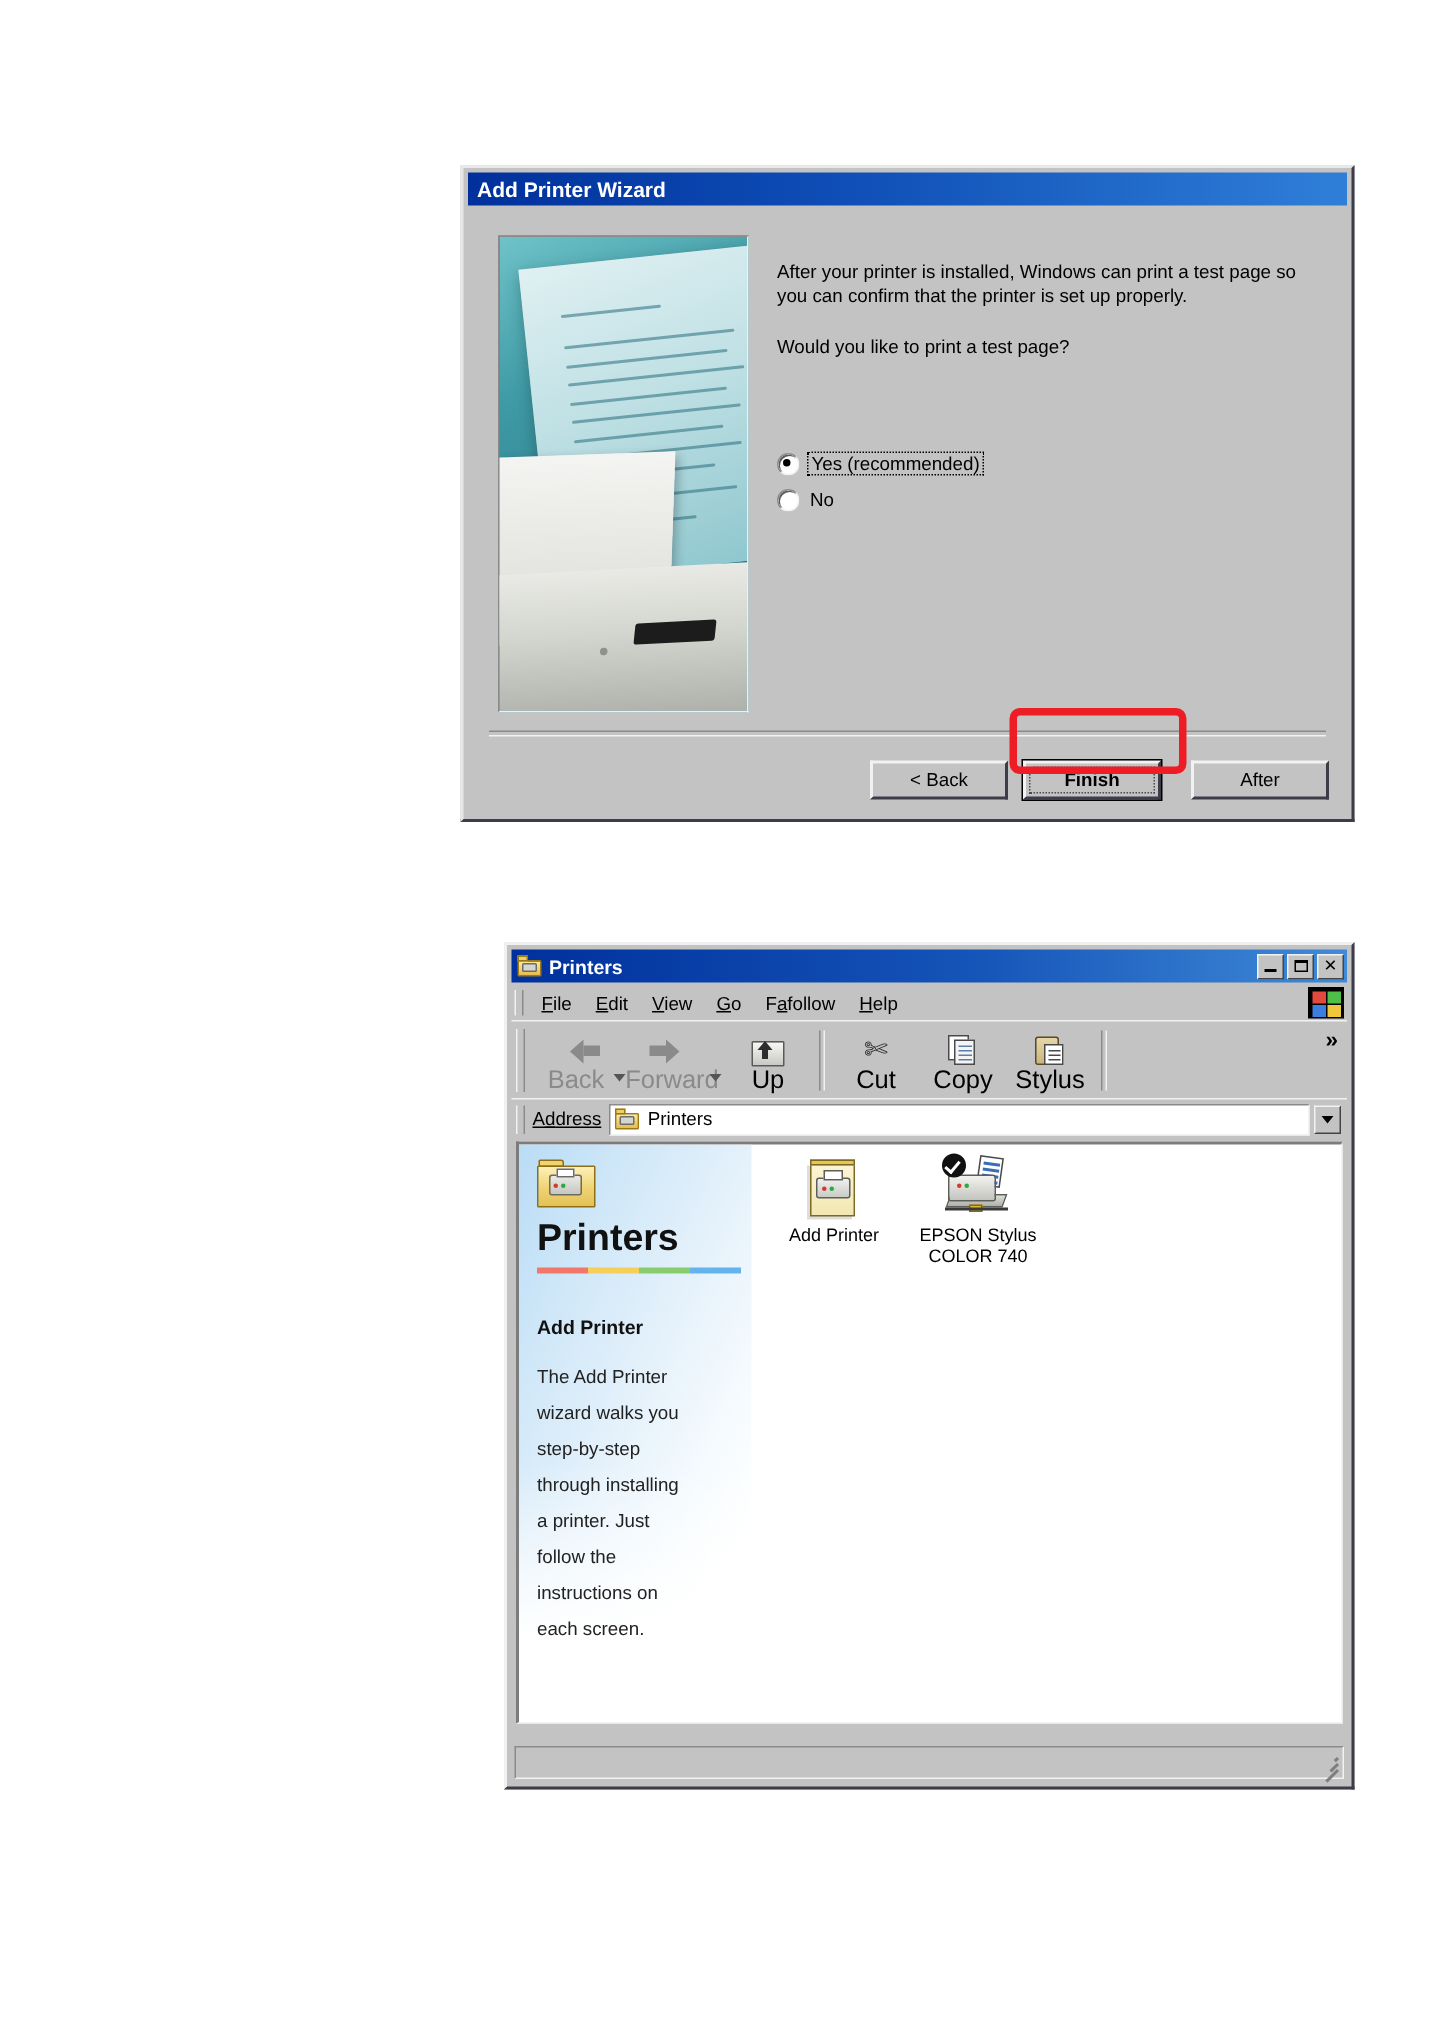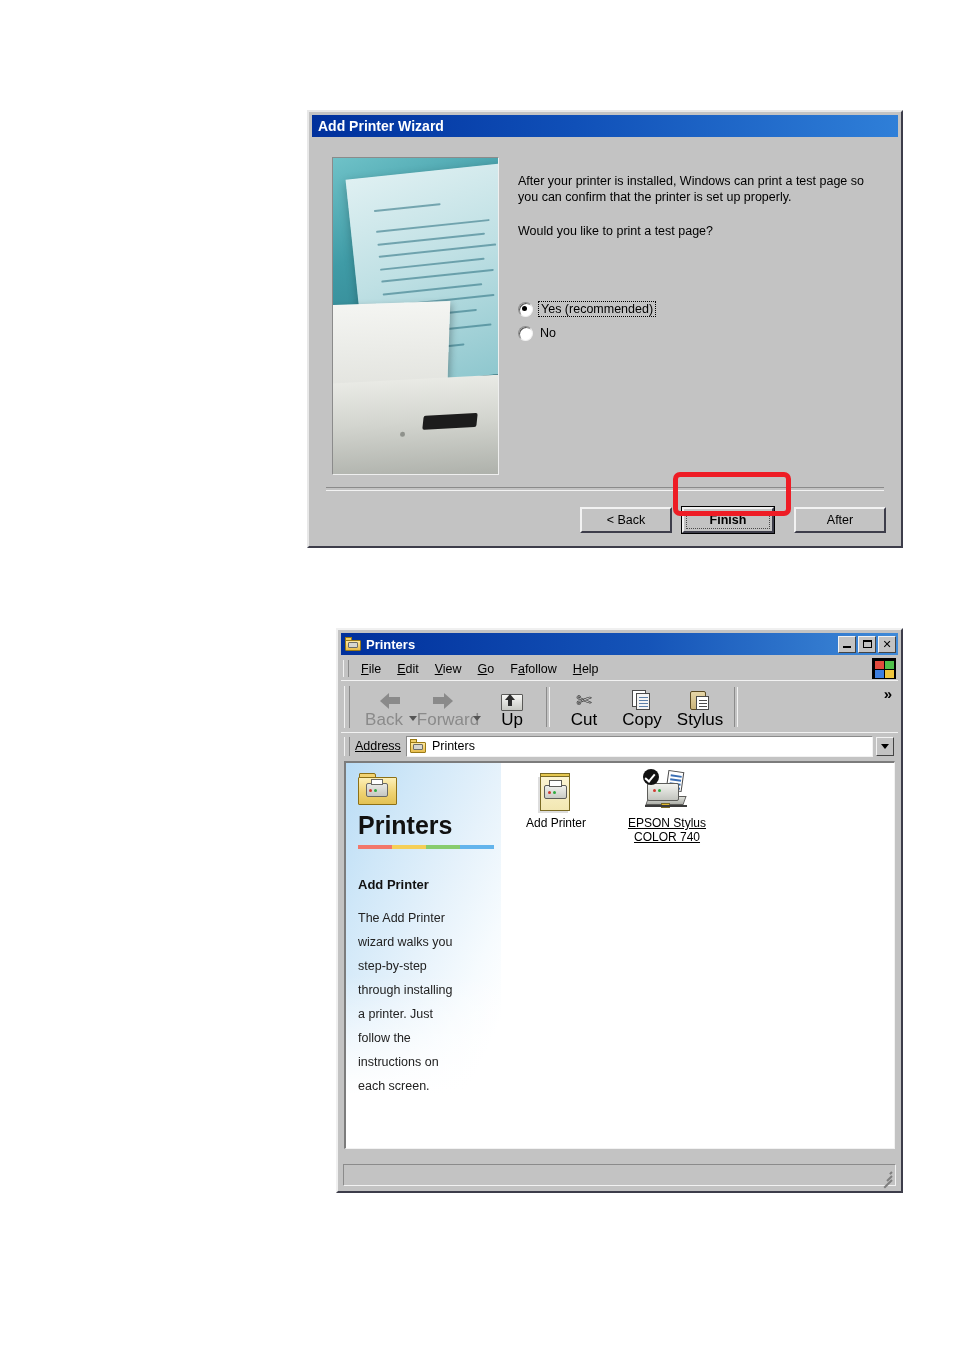--- a/index.html
+++ b/index.html
@@ -681,21 +681,21 @@
     line-height: 14px;
   }
   .file-icon .glyph {
     height: 44px;
     display: flex;
     align-items: flex-end;
     justify-content: center;
     margin-bottom: 3px;
   }
   #icon-add-printer { left: 9px; top: 6px; }
-  #icon-epson { left: 120px; top: 6px; text-decoration: underline; }
+  #icon-epson { left: 105px; top: 6px; }
 
   .addprinter-glyph {
     position: relative; width: 36px; height: 40px;
   }
   .addprinter-glyph .sheetbg {
     position: absolute; left: 2px; top: 0;
     width: 30px; height: 38px;
     background: linear-gradient(180deg,#fdf6d6 0%, #f2e7b2 100%);
     border: 1px solid #7a6a24;
     box-sizing: border-box;

